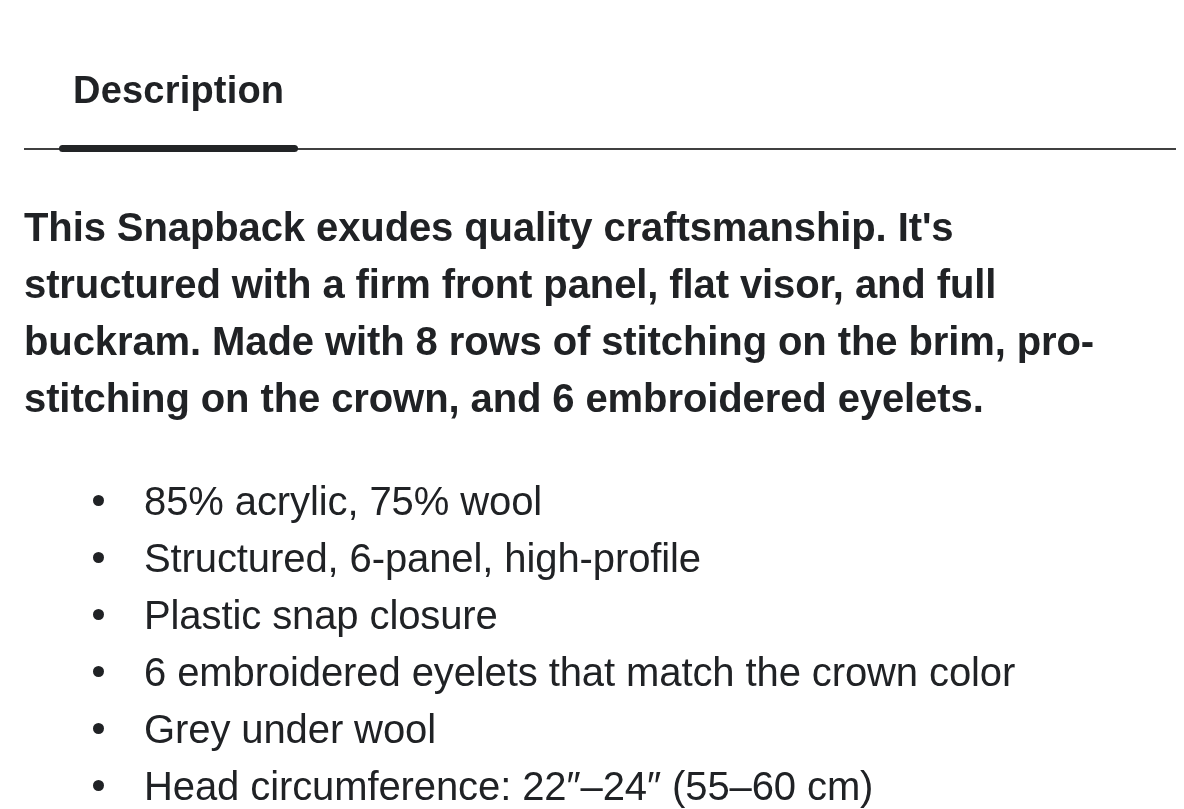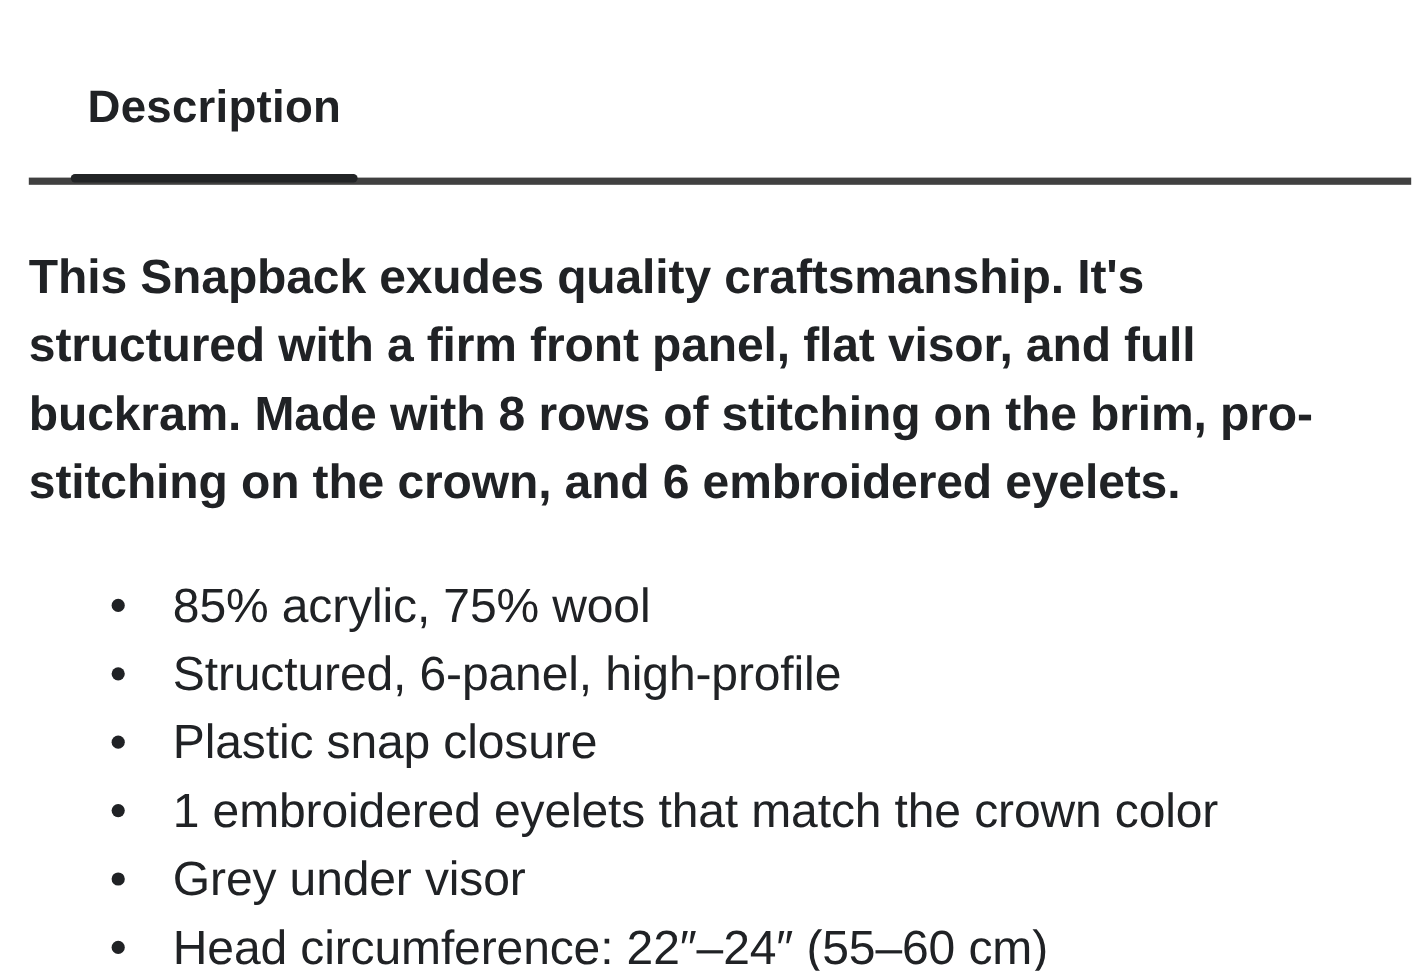--- a/index.html
+++ b/index.html
@@ -6,21 +6,21 @@
   html, body {
     width: 1184px;
     height: 809px;
     background: #ffffff;
     overflow: hidden;
     font-family: "Liberation Sans", sans-serif;
     color: #202225;
   }
   .tabs-row {
     margin: 68px 8px 0 24px;
-    border-bottom: 6px solid #404040;
+    border-bottom: 2px solid #404040;
   }
   .tab {
     display: inline-block;
     position: relative;
     margin-left: 35px;
     padding: 0 14px 36px 14px;
     font-size: 38px;
     font-weight: 700;
     line-height: 44px;
     letter-spacing: 0.2px;
@@ -85,19 +85,19 @@
   <div class="content">
     <p class="para">This Snapback exudes quality craftsmanship. It's
 structured with a firm front panel, flat visor, and full
 buckram. Made with 8 rows of stitching on the brim, pro-
 stitching on the crown, and 6 embroidered eyelets.</p>
 
     <ul class="features">
         <li>85% acrylic, 75% wool</li>
         <li>Structured, 6-panel, high-profile</li>
         <li>Plastic snap closure</li>
-        <li>1 embroidered eyelets that match the crown color</li>
-        <li>Grey under visor</li>
+        <li>6 embroidered eyelets that match the crown color</li>
+        <li>Grey under wool</li>
         <li>Head circumference: 22″–24″ (55–60 cm)</li>
       </ul>
   </div>
 
 </div>
 
 </body></html>

